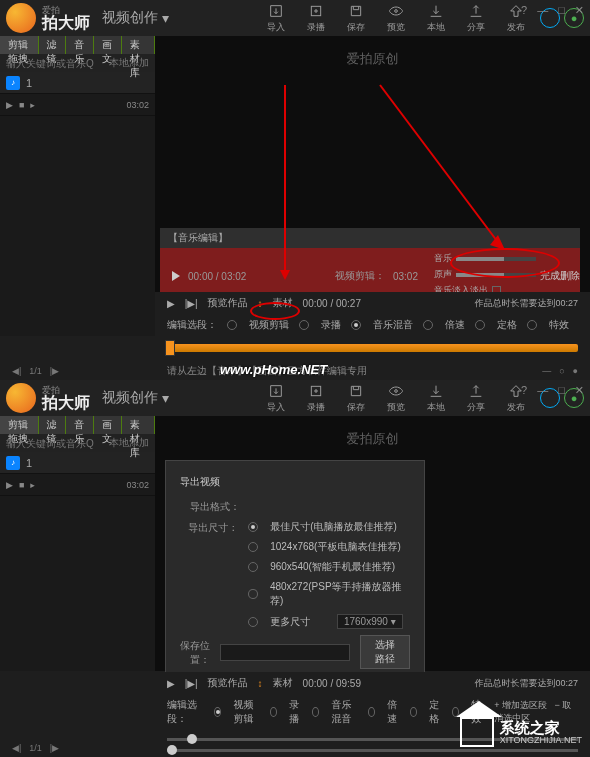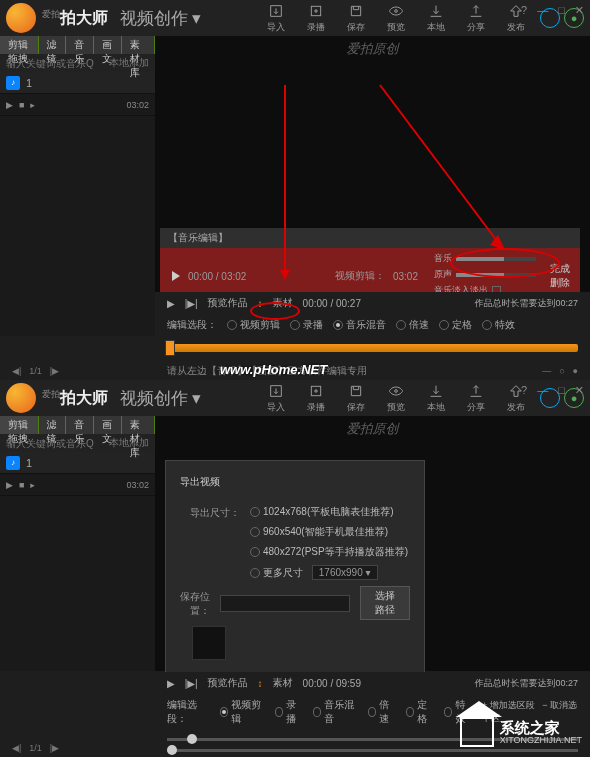--- a/index.html
+++ b/index.html
@@ -1,59 +1,59 @@
 <!DOCTYPE html>
 <html><head>
 <meta charset="utf-8">
 <style>
 *{margin:0;padding:0;box-sizing:border-box;font-family:"Microsoft YaHei",sans-serif}
 body{background:#1a1a1a;width:590px;height:757px;overflow:hidden;position:relative}
 .app{background:#1e1e1e;color:#aaa;font-size:11px}
 .titlebar{height:36px;display:flex;align-items:center;padding:0 6px;background:#222}
 .logo{width:30px;height:30px;background:radial-gradient(circle at 30% 30%,#f7b733,#e8651d);border-radius:50%;margin-right:6px}
-.brand{display:flex;flex-direction:row;line-height:1}
+.brand{display:flex;flex-direction:column;line-height:1}
 .brand-sub{font-size:9px;color:#888}
 .brand-main{font-size:16px;font-weight:bold;color:#eee}
-.mode{margin-left:12px;font-size:17px;color:#aaa;display:flex;align-items:center;gap:4px}
+.mode{margin-left:12px;font-size:14px;color:#aaa;display:flex;align-items:center;gap:4px}
 .winctrl{margin-left:auto;display:flex;gap:10px;color:#888;font-size:11px}
 .winctrl span{cursor:pointer}
 .tbtn{display:flex;flex-direction:column;align-items:center;gap:2px;width:40px;color:#999;font-size:9px}
 .tbtn svg{width:16px;height:16px;stroke:#999;fill:none;stroke-width:1.5}
 .circ{width:20px;height:20px;border:1px solid #666;border-radius:50%;display:flex;align-items:center;justify-content:center;margin-left:4px}
 .circ.g{border-color:#4caf50;color:#4caf50}
 .circ.b{border-color:#03a9f4;color:#03a9f4}
 .tabs{height:18px;display:flex;background:#4d7c0f;font-size:10px}
 .tab{padding:2px 8px;color:#ccc;background:#353535;margin-right:1px}
 .tab.active{background:#444}
 .searchrow{height:18px;display:flex;align-items:center;padding:0 6px;background:#222;font-size:10px;color:#777}
 .searchrow input{background:transparent;border:none;color:#777;font-size:10px;width:80px}
 .sidebar{width:155px;background:#1a1a1a}
 .track{height:22px;display:flex;align-items:center;gap:6px;padding:0 6px;background:#232323;border-bottom:1px solid #111}
 .track-icon{width:14px;height:14px;background:#0a84ff;border-radius:2px;display:flex;align-items:center;justify-content:center;font-size:8px;color:#fff}
 .track-ctrl{display:flex;gap:6px;font-size:9px;color:#888}
 .track-time{margin-left:auto;font-size:9px;color:#888}
 .preview{flex:1;background:#0d0d0d;position:relative}
-.preview-title{position:absolute;top:4px;left:50%;transform:translateX(-50%);font-size:13px;color:#606060;font-style:italic}
+.preview-title{position:absolute;top:14px;left:50%;transform:translateX(-50%);font-size:13px;color:#606060;}
 .panel{position:absolute;left:160px;right:10px;background:#7f1d1d}
 .panel-hdr{background:#2f2f2f;padding:3px 8px;font-size:10px;color:#aaa}
 .player{padding:8px 12px;display:flex;align-items:center;gap:8px}
 .playbtn{width:0;height:0;border-left:8px solid #ccc;border-top:5px solid transparent;border-bottom:5px solid transparent}
 .timetext{font-size:10px;color:#999}
 .progress{flex:1;height:4px;background:#111;position:relative;border-radius:2px}
 .progress-fill{height:100%;background:#f7931e;border-radius:2px}
 .vol-panel{width:110px;font-size:9px;padding:4px}
 .vol-row{display:flex;align-items:center;gap:4px;margin-bottom:3px}
 .vol-bar{flex:1;height:4px;background:#444;position:relative}
 .vol-bar::after{content:"";position:absolute;height:100%;width:60%;background:#888}
-.action-col{width:40px;display:flex;flex-direction:column;font-size:10px;color:#ccc;text-align:center}
+.action-col{width:40px;display:flex;flex-direction:row;font-size:10px;color:#ccc;text-align:center}
 .chk{width:9px;height:9px;border:1px solid #666;display:inline-block}
 .track-opts{padding:4px 12px;display:flex;align-items:center;gap:10px;font-size:10px;color:#aaa}
 .radio{width:10px;height:10px;border:1px solid #666;border-radius:50%;display:inline-flex;align-items:center;justify-content:center}
 .radio.on::after{content:"";width:4px;height:4px;background:#ccc;border-radius:50%}
-.opt{display:flex;align-items:center;gap:3px}
+.opt{display:flex;align-items:center;gap:12px}
 .timeline{padding:8px 12px;position:relative}
 .tl-bar{height:8px;background:linear-gradient(#f7931e,#cc7a00);border-radius:2px;position:relative}
 .tl-handle{position:absolute;top:-4px;width:10px;height:16px;background:#f7931e;border:1px solid #333}
 .footer{display:flex;align-items:center;padding:4px 12px;font-size:9px;color:#777;gap:8px}
 .footer .r{margin-left:auto}
 .hint{padding:4px 12px;font-size:10px;color:#888}
 .ellipse{position:absolute;border:2px solid #d00;border-radius:50%;pointer-events:none}
 .arrow{position:absolute;pointer-events:none}
 .watermark{position:absolute;color:#fff;font-weight:bold;font-style:italic;font-size:13px;text-shadow:0 0 3px #000}
 .sys-logo{position:absolute;right:8px;display:flex;align-items:center;gap:6px;color:#fff}
@@ -368,24 +368,29 @@
       </div>
     </div>
     <div class="preview" style="height:255px">
       <div class="preview-title">爱拍原创</div>
     </div>
   </div>
 
   <div class="dialog" style="left:165px;top:80px;width:260px">
     <div style="margin-bottom:10px;color:#ccc">导出视频</div>
     <div class="dlg-row">
+      <div class="dlg-label">导出格式：</div>
     </div>
     <div class="dlg-row">
       <div class="dlg-label">导出尺寸：</div>
       <div class="dlg-opts">
+        <div class="opt">
+            <span class="radio on"></span>
+            <span>最佳尺寸(电脑播放最佳推荐)</span>
+          </div>
         <div class="opt">
             <span class="radio"></span>
             <span>1024x768(平板电脑表佳推荐)</span>
           </div>
         <div class="opt">
             <span class="radio"></span>
             <span>960x540(智能手机最佳推荐)</span>
           </div>
         <div class="opt">
             <span class="radio"></span>

